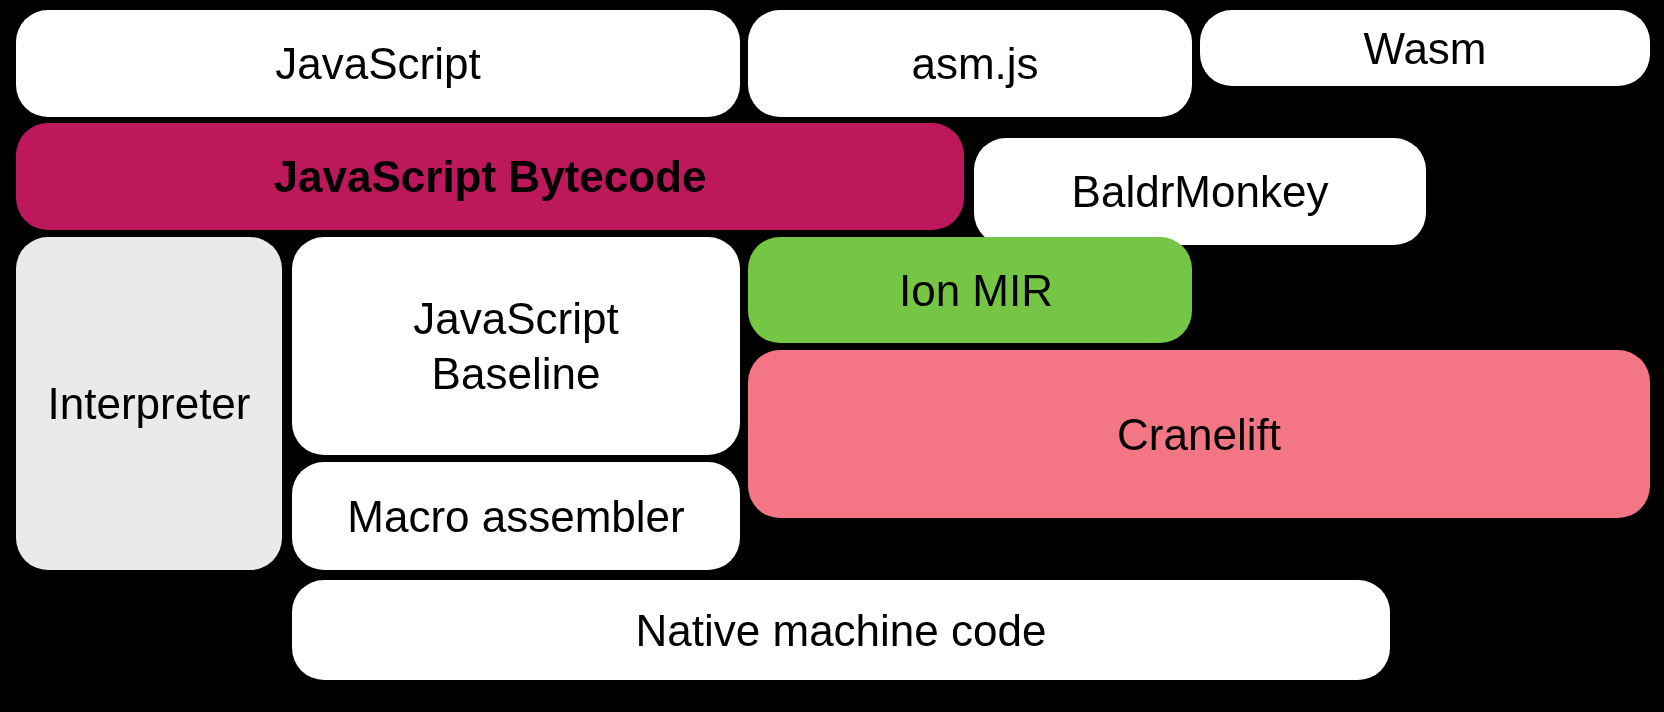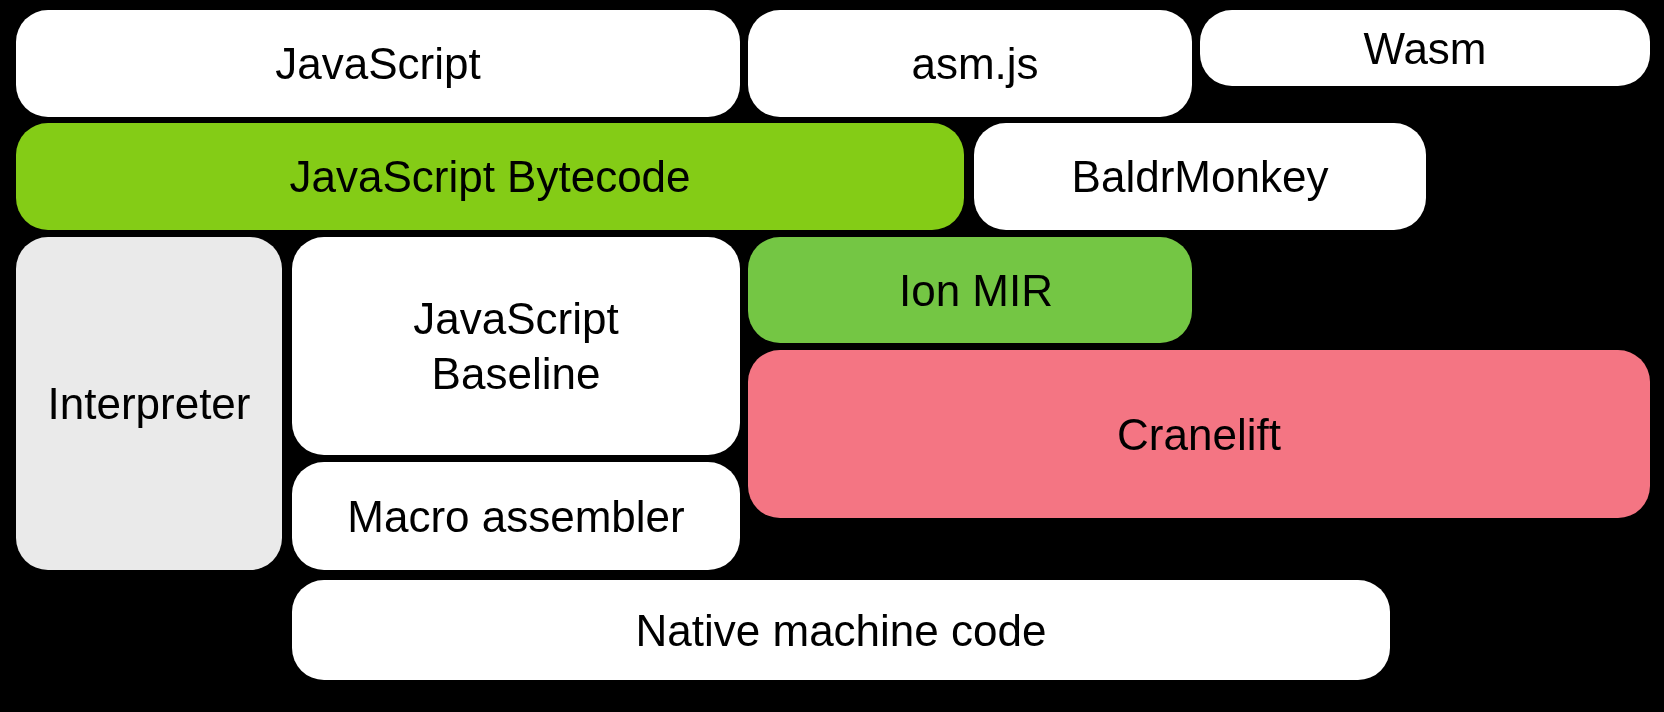--- a/index.html
+++ b/index.html
@@ -25,21 +25,21 @@
     font-size: 44px;
     line-height: 1.25;
     letter-spacing: 0;
   }
   .node .lbl { display: block; }
   
   #b-javascript   { left: 16px;   top: 10px;  width: 724px;  height: 107px; }
   #b-asmjs        { left: 748px;  top: 10px;  width: 444px;  height: 107px; }
   #b-wasm         { left: 1200px; top: 10px;  width: 450px;  height: 76px; }
   #b-bytecode     { left: 16px;   top: 123px; width: 948px;  height: 107px; }
-  #b-baldrmonkey  { left: 974px;  top: 123px; width: 452px;  height: 107px; }
+  #b-baldrmonkey  { left: 974px;  top: 138px; width: 452px;  height: 107px; }
   #b-interpreter  { left: 16px;   top: 237px; width: 266px;  height: 333px; }
   #b-baseline     { left: 292px;  top: 237px; width: 448px;  height: 218px; }
   #b-ionmir       { left: 748px;  top: 237px; width: 444px;  height: 106px; padding-left: 12px; }
   #b-cranelift    { left: 748px;  top: 350px; width: 902px;  height: 168px; }
   #b-macro        { left: 292px;  top: 462px; width: 448px;  height: 108px; }
   #b-native       { left: 292px;  top: 580px; width: 1098px; height: 100px; }
 </style>
 </head>
 <body>
 
@@ -50,21 +50,21 @@
   </div>
 
   <div class="node" id="b-asmjs" style="background-color: rgb(255, 255, 255); padding-left: 10px;">
     <span class="lbl">asm.js</span>
   </div>
 
   <div class="node" id="b-wasm" style="background-color: rgb(255, 255, 255);">
     <span class="lbl">Wasm</span>
   </div>
 
-  <div class="node" id="b-bytecode" style="background-color: #84cc16;">
+  <div class="node" id="b-bytecode" style="background-color: #be185d; font-weight: bold;">
     <span class="lbl">JavaScript Bytecode</span>
   </div>
 
   <div class="node" id="b-baldrmonkey" style="background-color: rgb(255, 255, 255);">
     <span class="lbl">BaldrMonkey</span>
   </div>
 
   <div class="node" id="b-interpreter" style="background-color: rgb(234, 234, 234);">
     <span class="lbl">Interpreter</span>
   </div>

